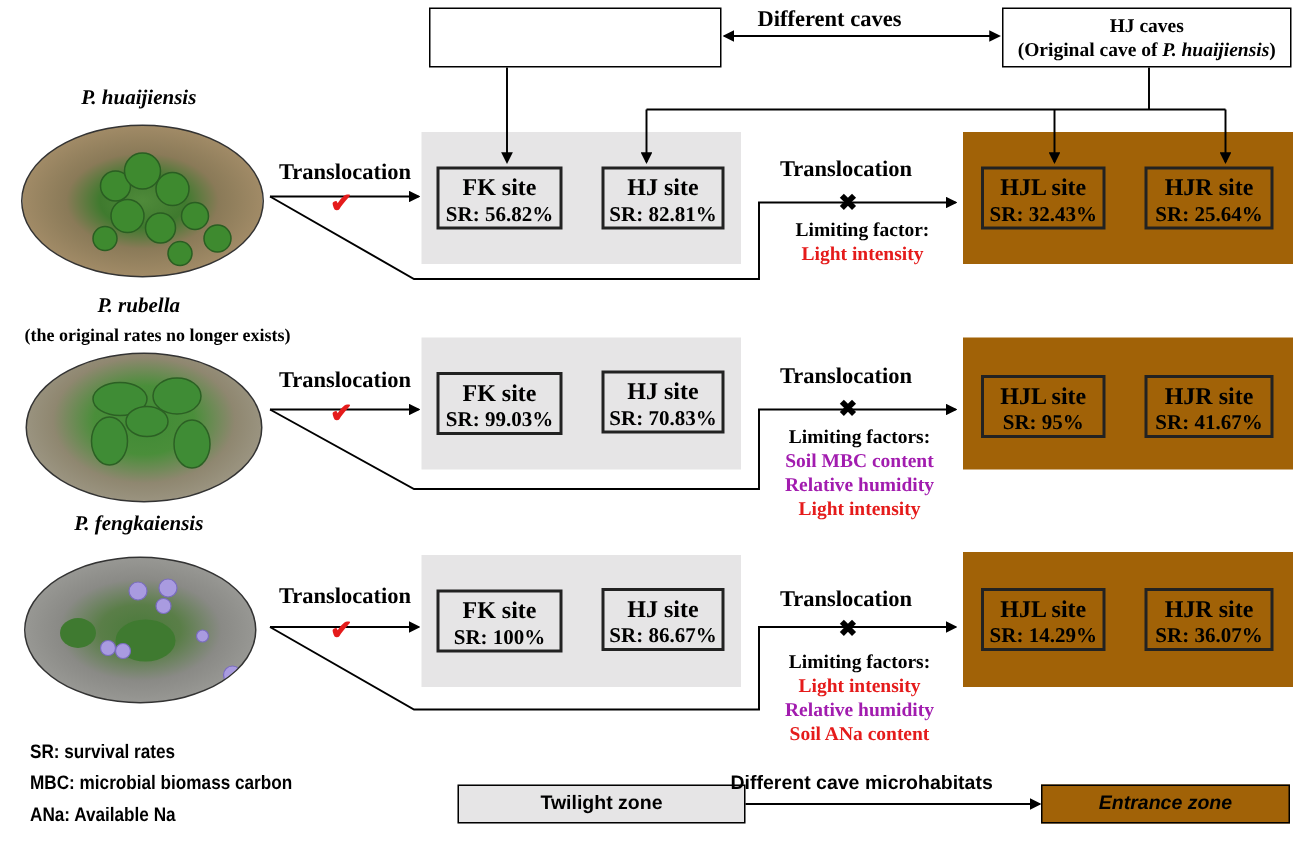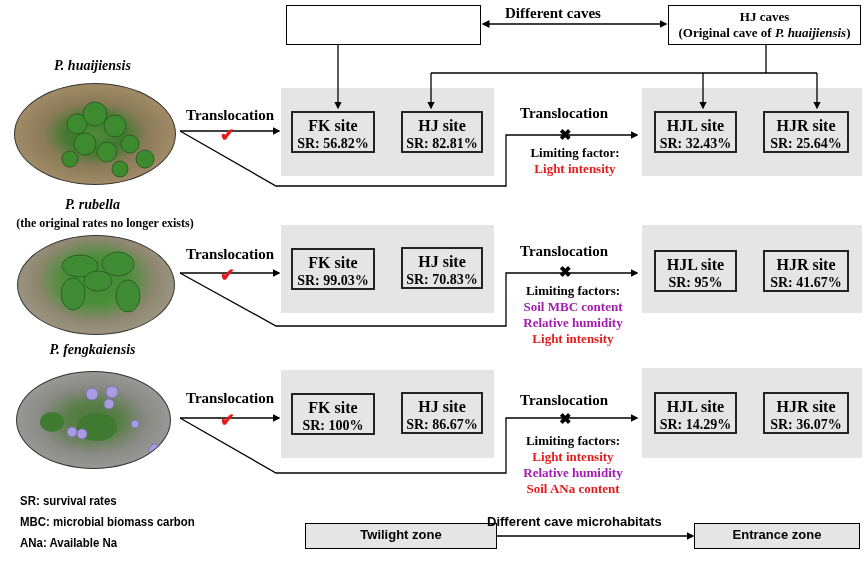--- a/index.html
+++ b/index.html
@@ -4,21 +4,21 @@
 <style>
   html, body { margin:0; padding:0; background:#ffffff; }
   body { width:865px; height:564px; position:relative; overflow:hidden;
          font-family:"Liberation Serif", serif; font-weight:bold; color:#000; }
   .abs { position:absolute; }
   svg.lines { position:absolute; left:0; top:0; }
   .box { position:absolute; border:1.5px solid #000; background:#fff; box-sizing:border-box;
          text-align:center; font-size:13px; line-height:16px; }
   .panel { position:absolute; }
   .gray { background:#e6e5e6; }
-  .yellow { background:#e5e5e5; }
+  .yellow { background:#a16207;font-style:italic; }
   .site { position:absolute; border:2px solid #222; box-sizing:border-box; text-align:center; }
   .site .n { font-size:16px; line-height:19px; display:block; margin-top:3px; }
   .site .sr { font-size:14px; line-height:17px; display:block; }
   .trans { position:absolute; font-size:15px; white-space:nowrap; }
   .species { position:absolute; font-size:14px; font-style:italic; text-align:center; white-space:nowrap; }
   .note { position:absolute; font-size:12px; text-align:center; white-space:nowrap; }
   .lim { position:absolute; font-size:13px; line-height:16px; text-align:center; white-space:nowrap; }
   .red { color:#e51b1b; }
   .blue { color:#a21caf; }
   .photo { position:absolute; border-radius:50%; border:1.5px solid #333; box-sizing:border-box; overflow:hidden; }

